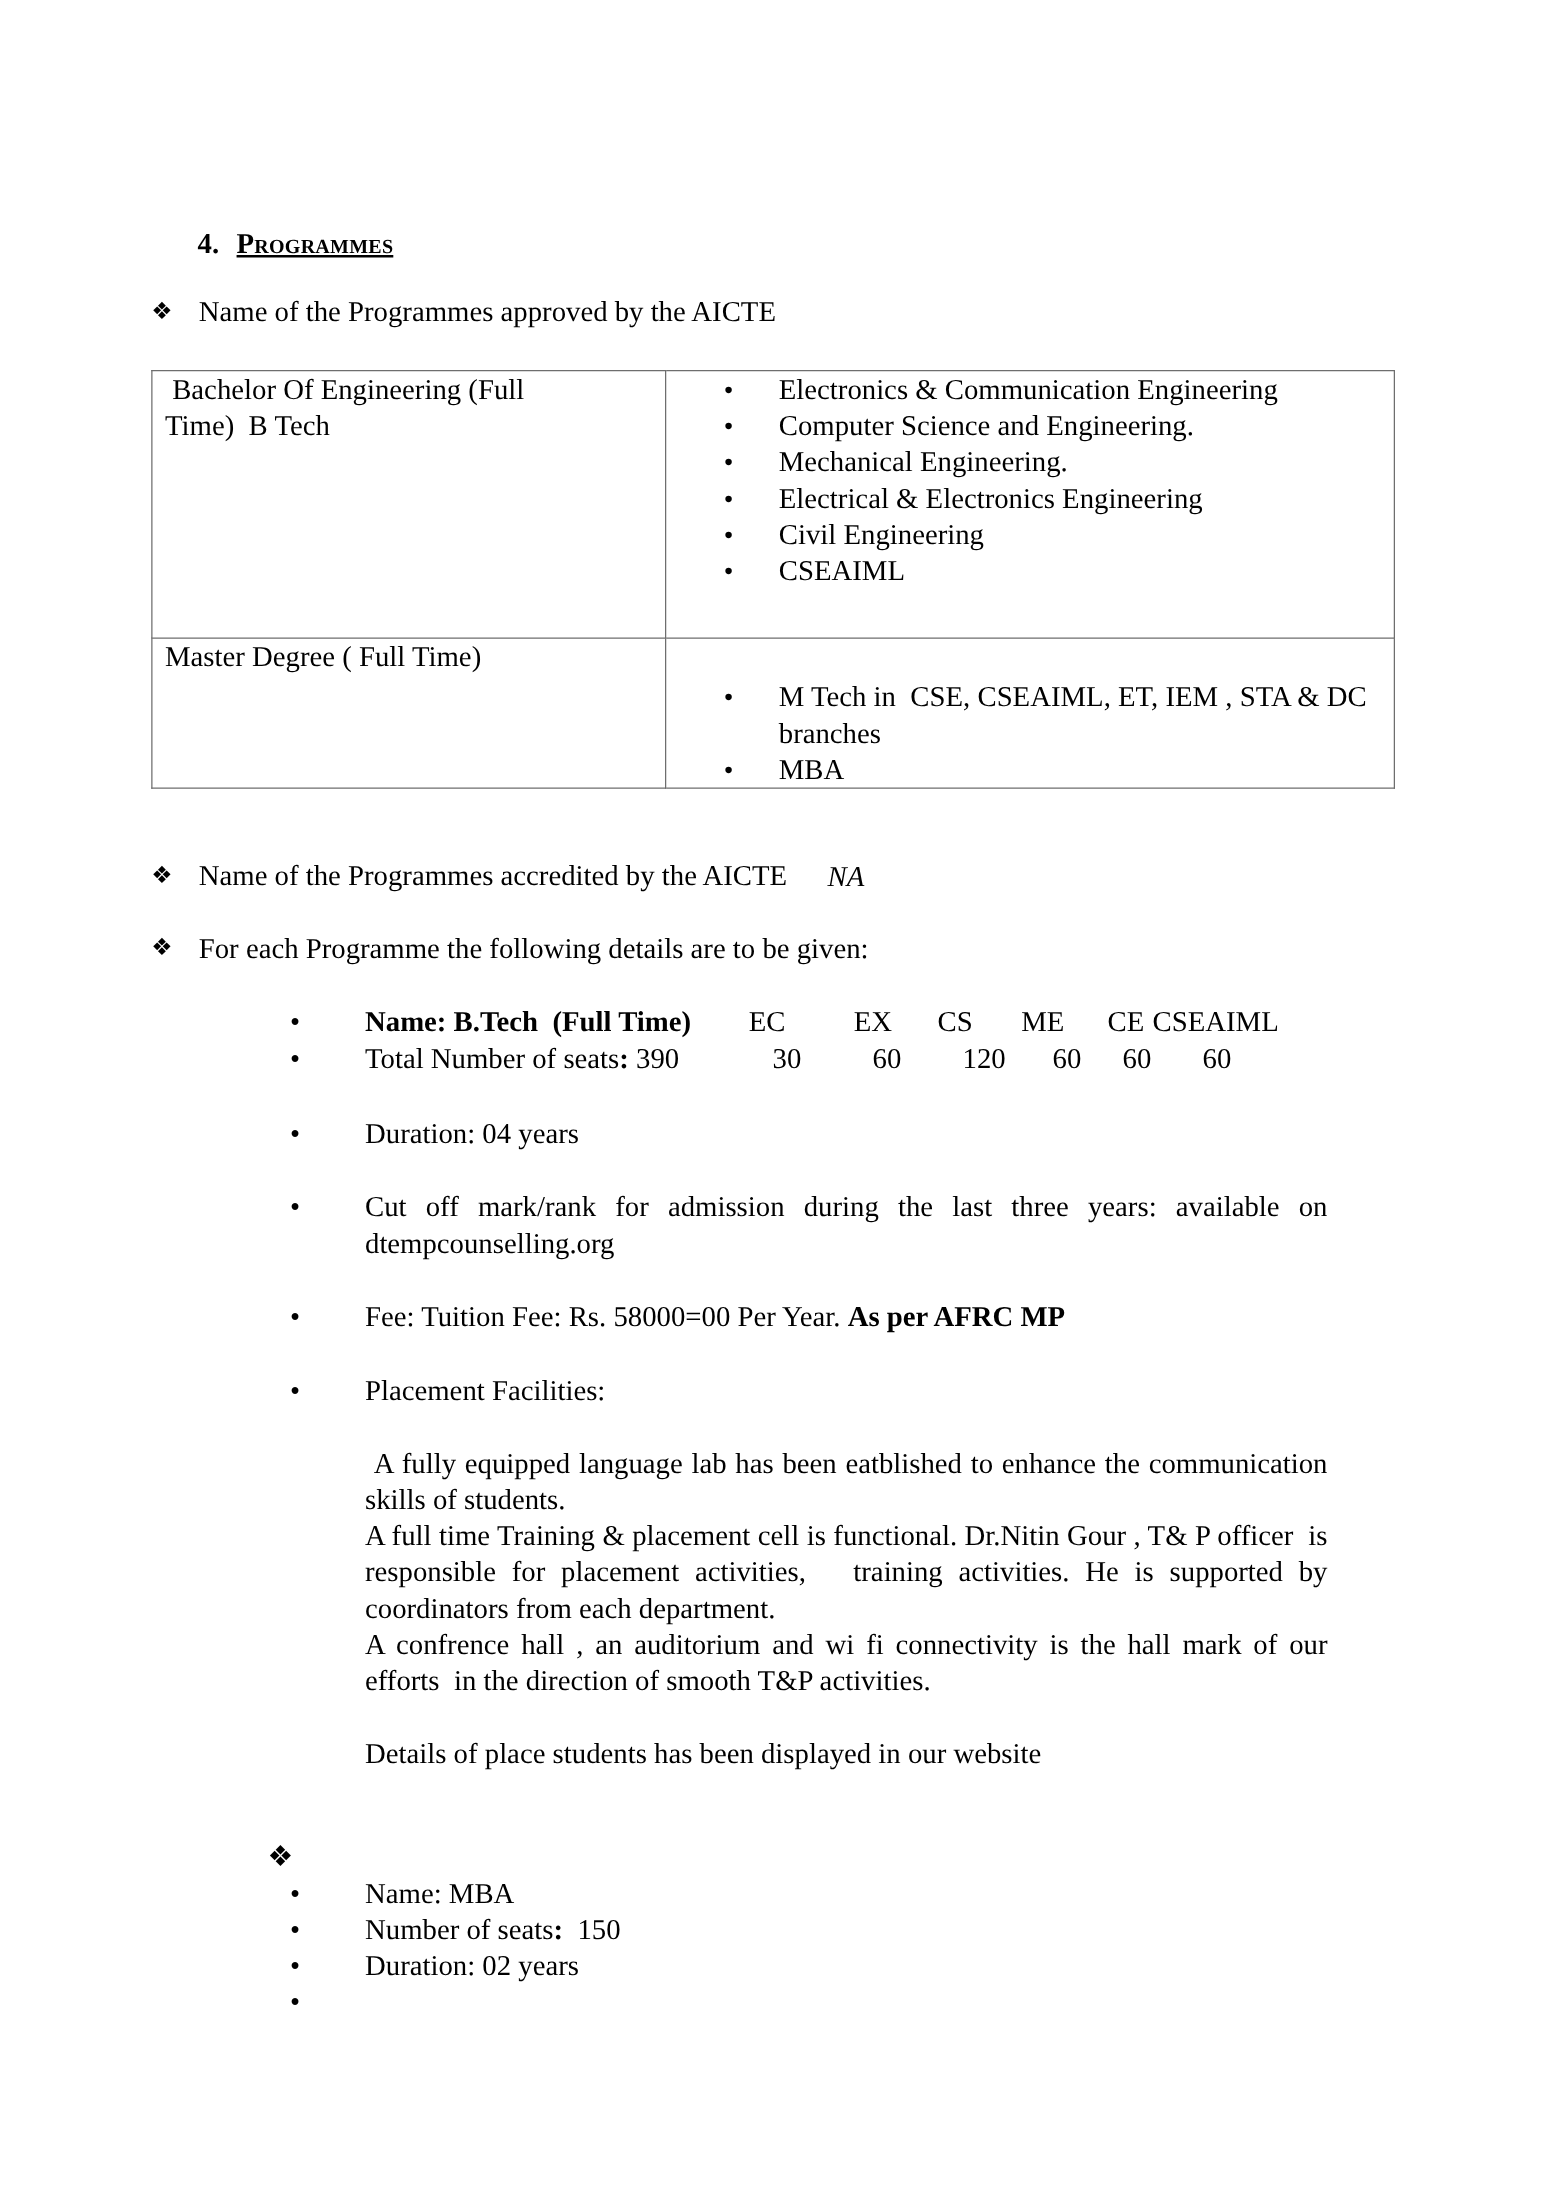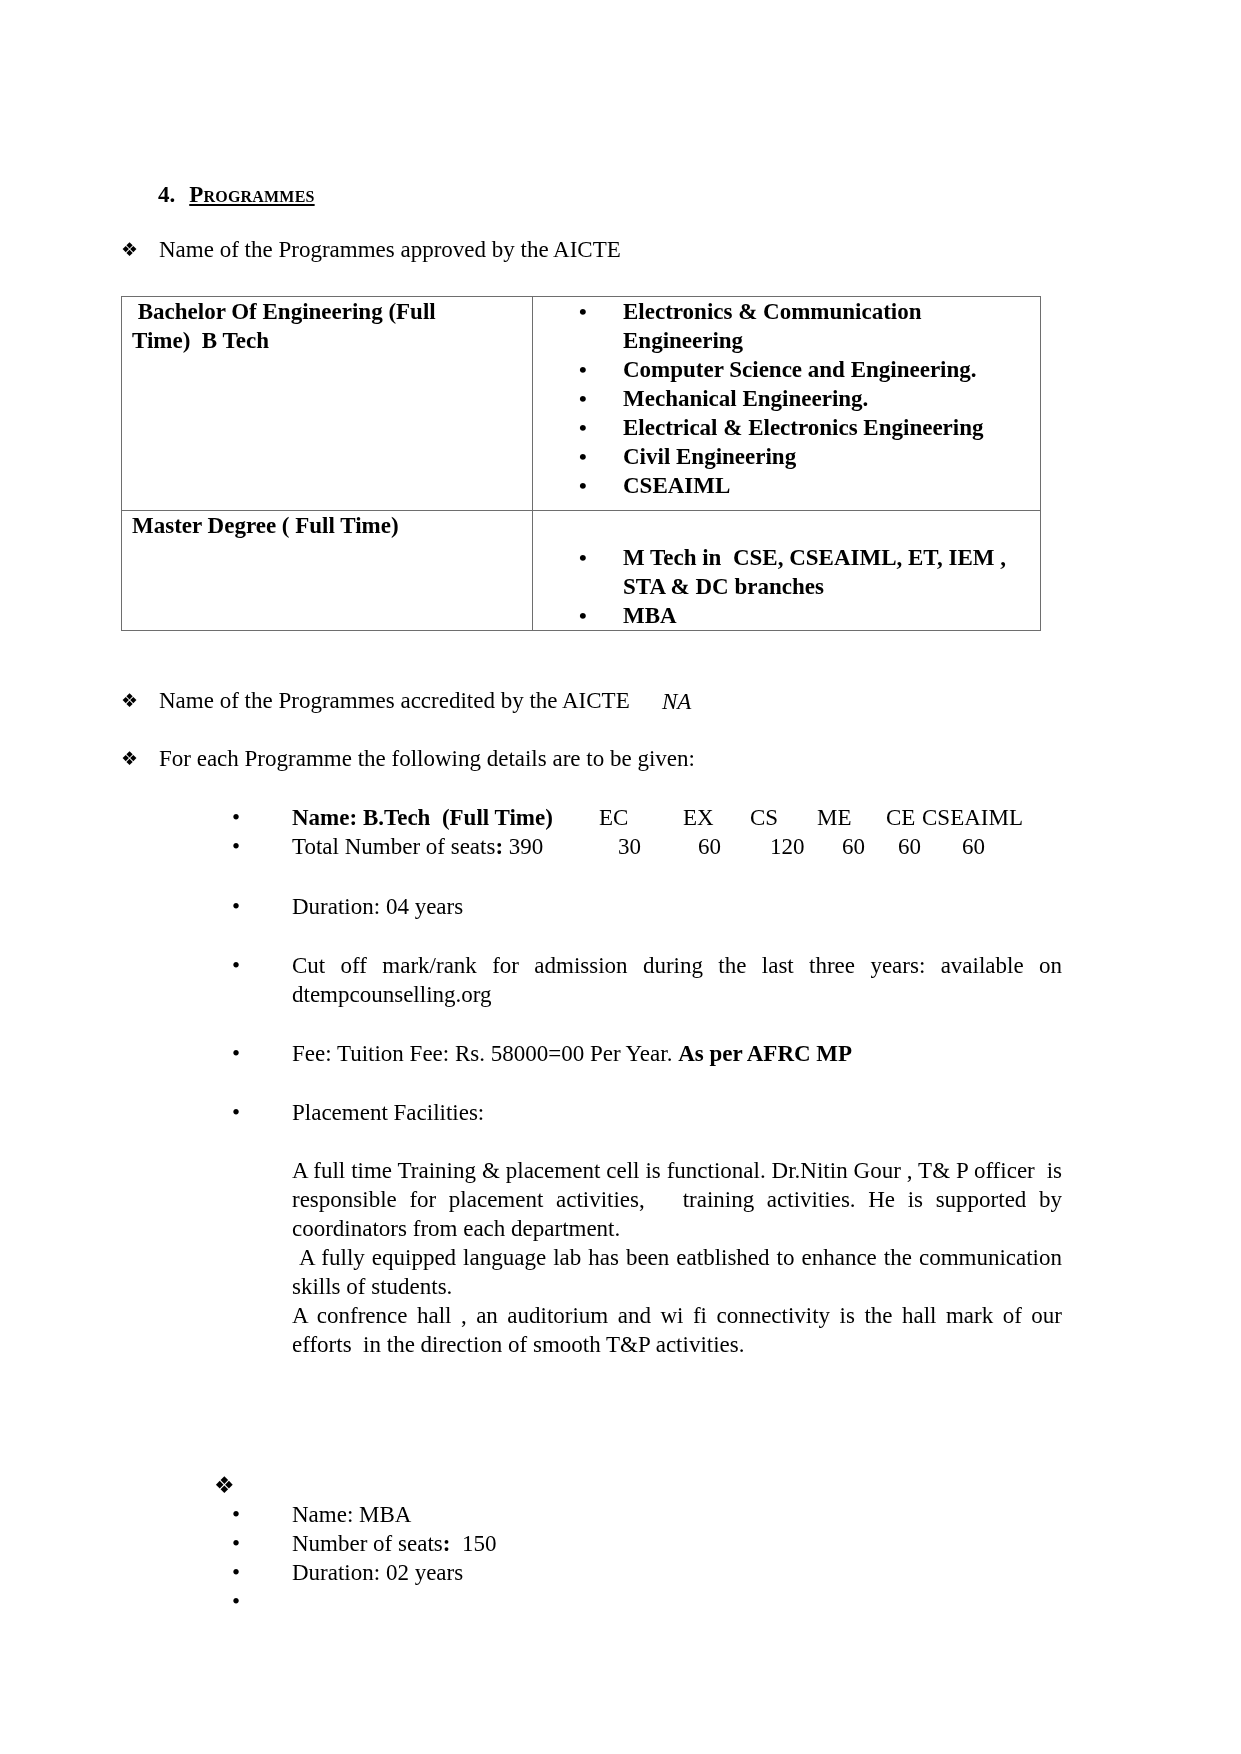--- a/index.html
+++ b/index.html
@@ -12,21 +12,21 @@
     .heading { left: 158px; top: 180px; font-weight: bold; font-size: 23px; }
     .heading .num { margin-right: 14px; }
     .smallcaps { font-variant: small-caps; letter-spacing: 0.2px; text-decoration: underline; }
     .diamond { font-size: 19px; }
     .para-line { left: 121px; }
     .para-line .diamond { position: absolute; left: 0; top: 0; }
     .para-line .txt { position: absolute; left: 38px; top: 0; }
 
     table.progs {
       position: absolute; left: 121px; top: 296px;
-      width: 920px; border-collapse: collapse; font-weight: bold;
+      width: 995px; border-collapse: collapse;
     }
     table.progs td {
       border: 1.5px solid #6e6e6e; vertical-align: top; padding: 0;
     }
     table.progs td.left { width: 390px; padding: 0 10px; }
     table.progs td.right { padding: 0 14px 0 36px; }
     table.progs ul { margin: 0; padding: 0; list-style: none; }
     table.progs li { position: relative; padding-left: 54px; }
     table.progs li::before {
       content: "•"; position: absolute; left: 10px; top: 0; font-size: 22px;
@@ -134,24 +134,25 @@
 <div class="blist" style="top:1039px;">
   <div class="item"><span class="bullet">•</span><span style="white-space:pre;">Fee: Tuition Fee: Rs. 58000=00 Per Year. </span><b>As per AFRC MP</b></div>
 </div>
 
 <div class="blist" style="top:1098px;">
   <div class="item"><span class="bullet">•</span><span>Placement Facilities:</span></div>
 </div>
 
 <div class="blist" style="top:1156px;">
   <div style="padding-left:60px;">
+    <div class="justify" style="white-space:pre-wrap;"> A fully equipped language lab has been eatblished to enhance the communication skills of students.</div>
     <div class="justify" style="white-space:pre-wrap;">A full time Training &amp; placement cell is functional. Dr.Nitin Gour , T&amp; P officer  is responsible for placement activities,   training activities. He is supported by coordinators from each department.</div>
-    <div class="justify" style="white-space:pre-wrap;"> A fully equipped language lab has been eatblished to enhance the communication skills of students.</div>
     <div class="justify" style="white-space:pre-wrap;">A confrence hall , an auditorium and wi fi connectivity is the hall mark of our efforts  in the direction of smooth T&amp;P activities.</div>
     <div style="height:29px;"></div>
+    <div>Details of place students has been displayed in our website</div>
   </div>
 </div>
 
 <div class="abs" style="left:214px; top:1471px;">❖</div>
 
 <div class="blist" style="top:1500px;">
   <div class="item"><span class="bullet">•</span><span>Name: MBA</span></div>
   <div class="item"><span class="bullet">•</span><span>Number of seats</span><b>:</b>&nbsp;&nbsp;<span>150</span></div>
   <div class="item"><span class="bullet">•</span><span>Duration: 02 years</span></div>
   <div class="item"><span class="bullet">•</span></div>

